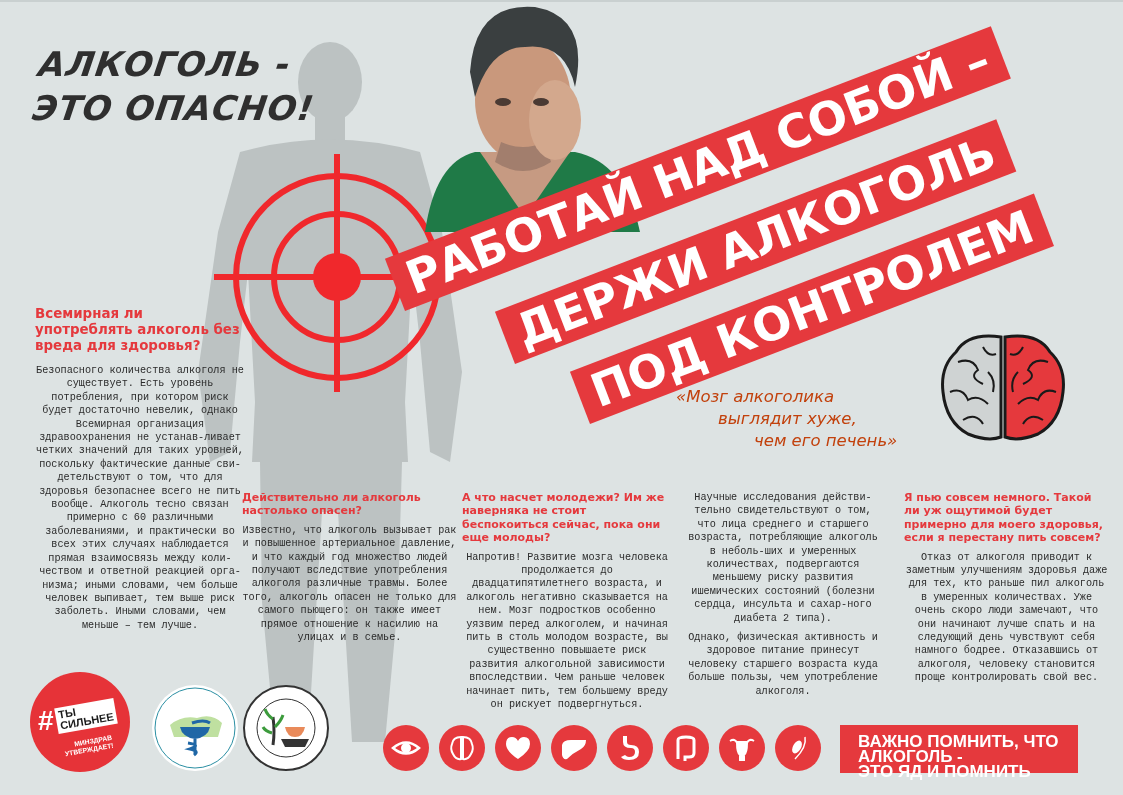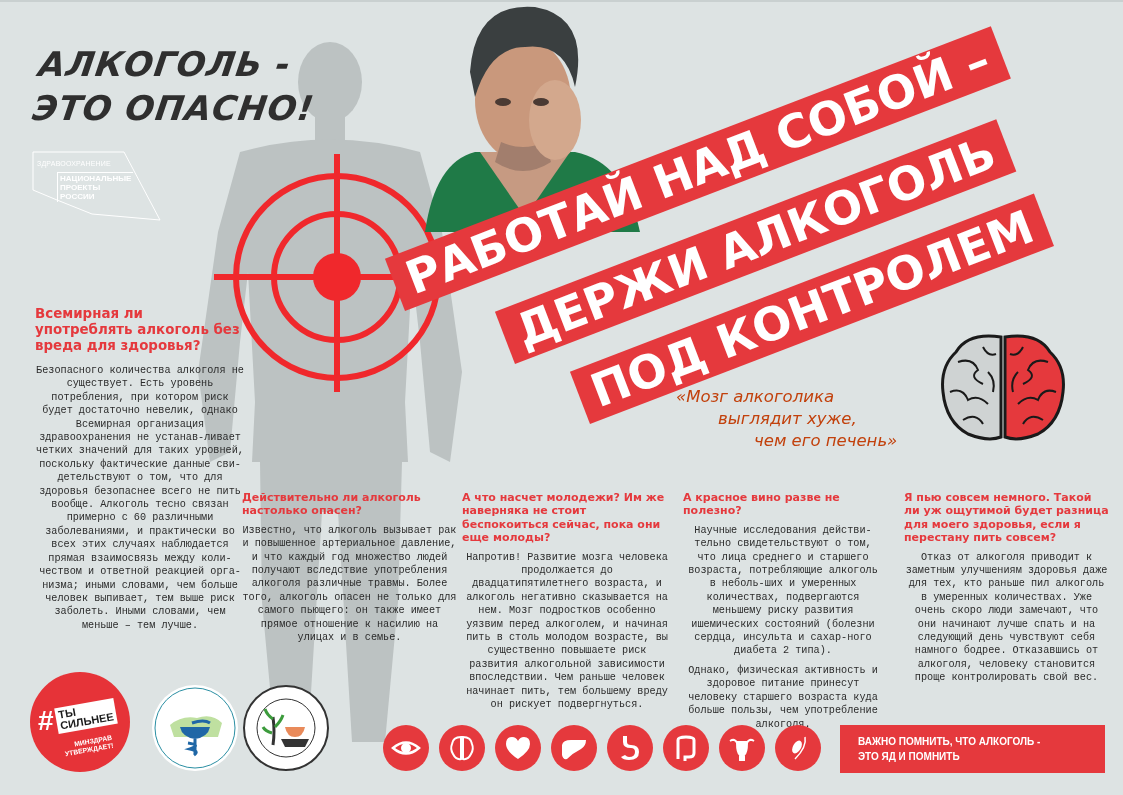--- a/index.html
+++ b/index.html
@@ -71,21 +71,21 @@
   .ty-badge .sub { position: absolute; left: 34px; top: 66px; color: #fff; font-weight: bold; font-size: 6.8px; line-height: 8px; transform: rotate(-10deg); text-align: right; }
   .seal { position: absolute; top: 683px; width: 86px; height: 86px; border-radius: 50%; background: #fff; }
   .seal1 { left: 152px; }
   .seal2 { left: 243px; border: 2px solid #333; }
 
   
   .organs { position: absolute; left: 383px; top: 723px; display: flex; gap: 10px; }
   .organ { width: 46px; height: 46px; border-radius: 50%; background: #e5393d; display: flex; align-items: center; justify-content: center; }
   .organ svg { width: 30px; height: 30px; }
 
-  .warning { position: absolute; left: 840px; top: 723px; width: 265px; height: 48px; background: #e5393d; color: #fff; font-weight: bold; font-size: 10px; line-height: 15px; padding: 9px 0 0 18px; }
+  .warning { position: absolute; left: 840px; top: 723px; width: 238px; height: 48px; background: #e5393d; color: #fff; font-weight: bold; font-size: 17px; line-height: 15px; padding: 9px 0 0 18px; }
 </style>
 </head>
 <body>
 
 <div class="poster">
 
   <svg class="silhouette" viewBox="0 0 300 720">
     <g fill="#bcc2c2">
       <ellipse cx="150" cy="40" rx="32" ry="40"></ellipse>
       <rect x="135" y="70" width="30" height="30"></rect>
@@ -113,31 +113,20 @@
     <ellipse cx="150" cy="118" rx="26" ry="40" fill="#d3a88d"></ellipse>
     <ellipse cx="98" cy="100" rx="8" ry="4" fill="#4a3a33"></ellipse>
     <ellipse cx="136" cy="100" rx="8" ry="4" fill="#4a3a33"></ellipse>
   </svg>
 
   <div class="main-title">
     <div>АЛКОГОЛЬ -</div>
     <div>ЭТО ОПАСНО!</div>
   </div>
 
-  <div class="np-logo">
-    <svg width="160" height="72" viewBox="0 0 160 72" style="position:absolute;left:0;top:0">
-      <path d="M1 2 L92 2 L128 70 L60 64 L25 50 L1 40 Z" fill="none" stroke="#fff" stroke-width="1"></path>
-    </svg>
-    <span class="small">ЗДРАВООХРАНЕНИЕ</span>
-    <div class="big">
-      <div>НАЦИОНАЛЬНЫЕ</div>
-      <div>ПРОЕКТЫ</div>
-      <div>РОССИИ</div>
-    </div>
-  </div>
 
   <div class="ribbon-wrap">
     <div class="ribbon r1">РАБОТАЙ НАД СОБОЙ –</div>
     <div class="ribbon r2">ДЕРЖИ АЛКОГОЛЬ</div>
     <div class="ribbon r3">ПОД КОНТРОЛЕМ</div>
   </div>
 
   <div class="quote">
     <span class="l1">«Мозг алкоголика</span>
     <span class="l2">выглядит хуже,</span>
@@ -167,26 +156,25 @@
   </div>
   <div class="col c3">
     <h3>А что насчет молодежи? Им же наверняка не стоит беспокоиться сейчас, пока они еще молоды?</h3>
     <p>Напротив! Развитие мозга человека продолжается до двадцатипятилетнего возраста, и алкоголь негативно сказывается на нем. Мозг подростков особенно уязвим перед алкоголем, и начиная пить в столь молодом возрасте, вы существенно повышаете риск развития алкогольной зависимости впоследствии. Чем раньше человек начинает пить, тем большему вреду он рискует подвергнуться.</p>
   </div>
   <div class="col c2">
     <h3>Действительно ли алкоголь настолько опасен?</h3>
     <p>Известно, что алкоголь вызывает рак и повышенное артериальное давление, и что каждый год множество людей получают вследствие употребления алкоголя различные травмы. Более того, алкоголь опасен не только для самого пьющего: он также имеет прямое отношение к насилию на улицах и в семье.</p>
   </div>
   <div class="col c4">
-    <h3>А красное вино разве не полезно?</h3>
     <p>Научные исследования действи-тельно свидетельствуют о том, что лица среднего и старшего возраста, потребляющие алкоголь в неболь-ших и умеренных количествах, подвергаются меньшему риску развития ишемических состояний (болезни сердца, инсульта и сахар-ного диабета 2 типа).</p>
     <p>Однако, физическая активность и здоровое питание принесут человеку старшего возраста куда больше пользы, чем употребление алкоголя.</p>
   </div>
   <div class="col c5">
-    <h3>Я пью совсем немного. Такой ли уж ощутимой будет разница для моего здоровья, если я перестану пить совсем?</h3>
+    <h3>Я пью совсем немного. Такой ли уж ощутимой будет примерно для моего здоровья, если я перестану пить совсем?</h3>
     <p>Отказ от алкоголя приводит к заметным улучшениям здоровья даже для тех, кто раньше пил алкоголь в умеренных количествах. Уже очень скоро люди замечают, что они начинают лучше спать и на следующий день чувствуют себя намного бодрее. Отказавшись от алкоголя, человеку становится проще контролировать свой вес.</p>
   </div>
 
   <div class="ty-badge">
     <span class="hash">#</span>
     <div class="box">
       <div>ТЫ</div>
       <div>СИЛЬНЕЕ</div>
     </div>
     <div class="sub">

